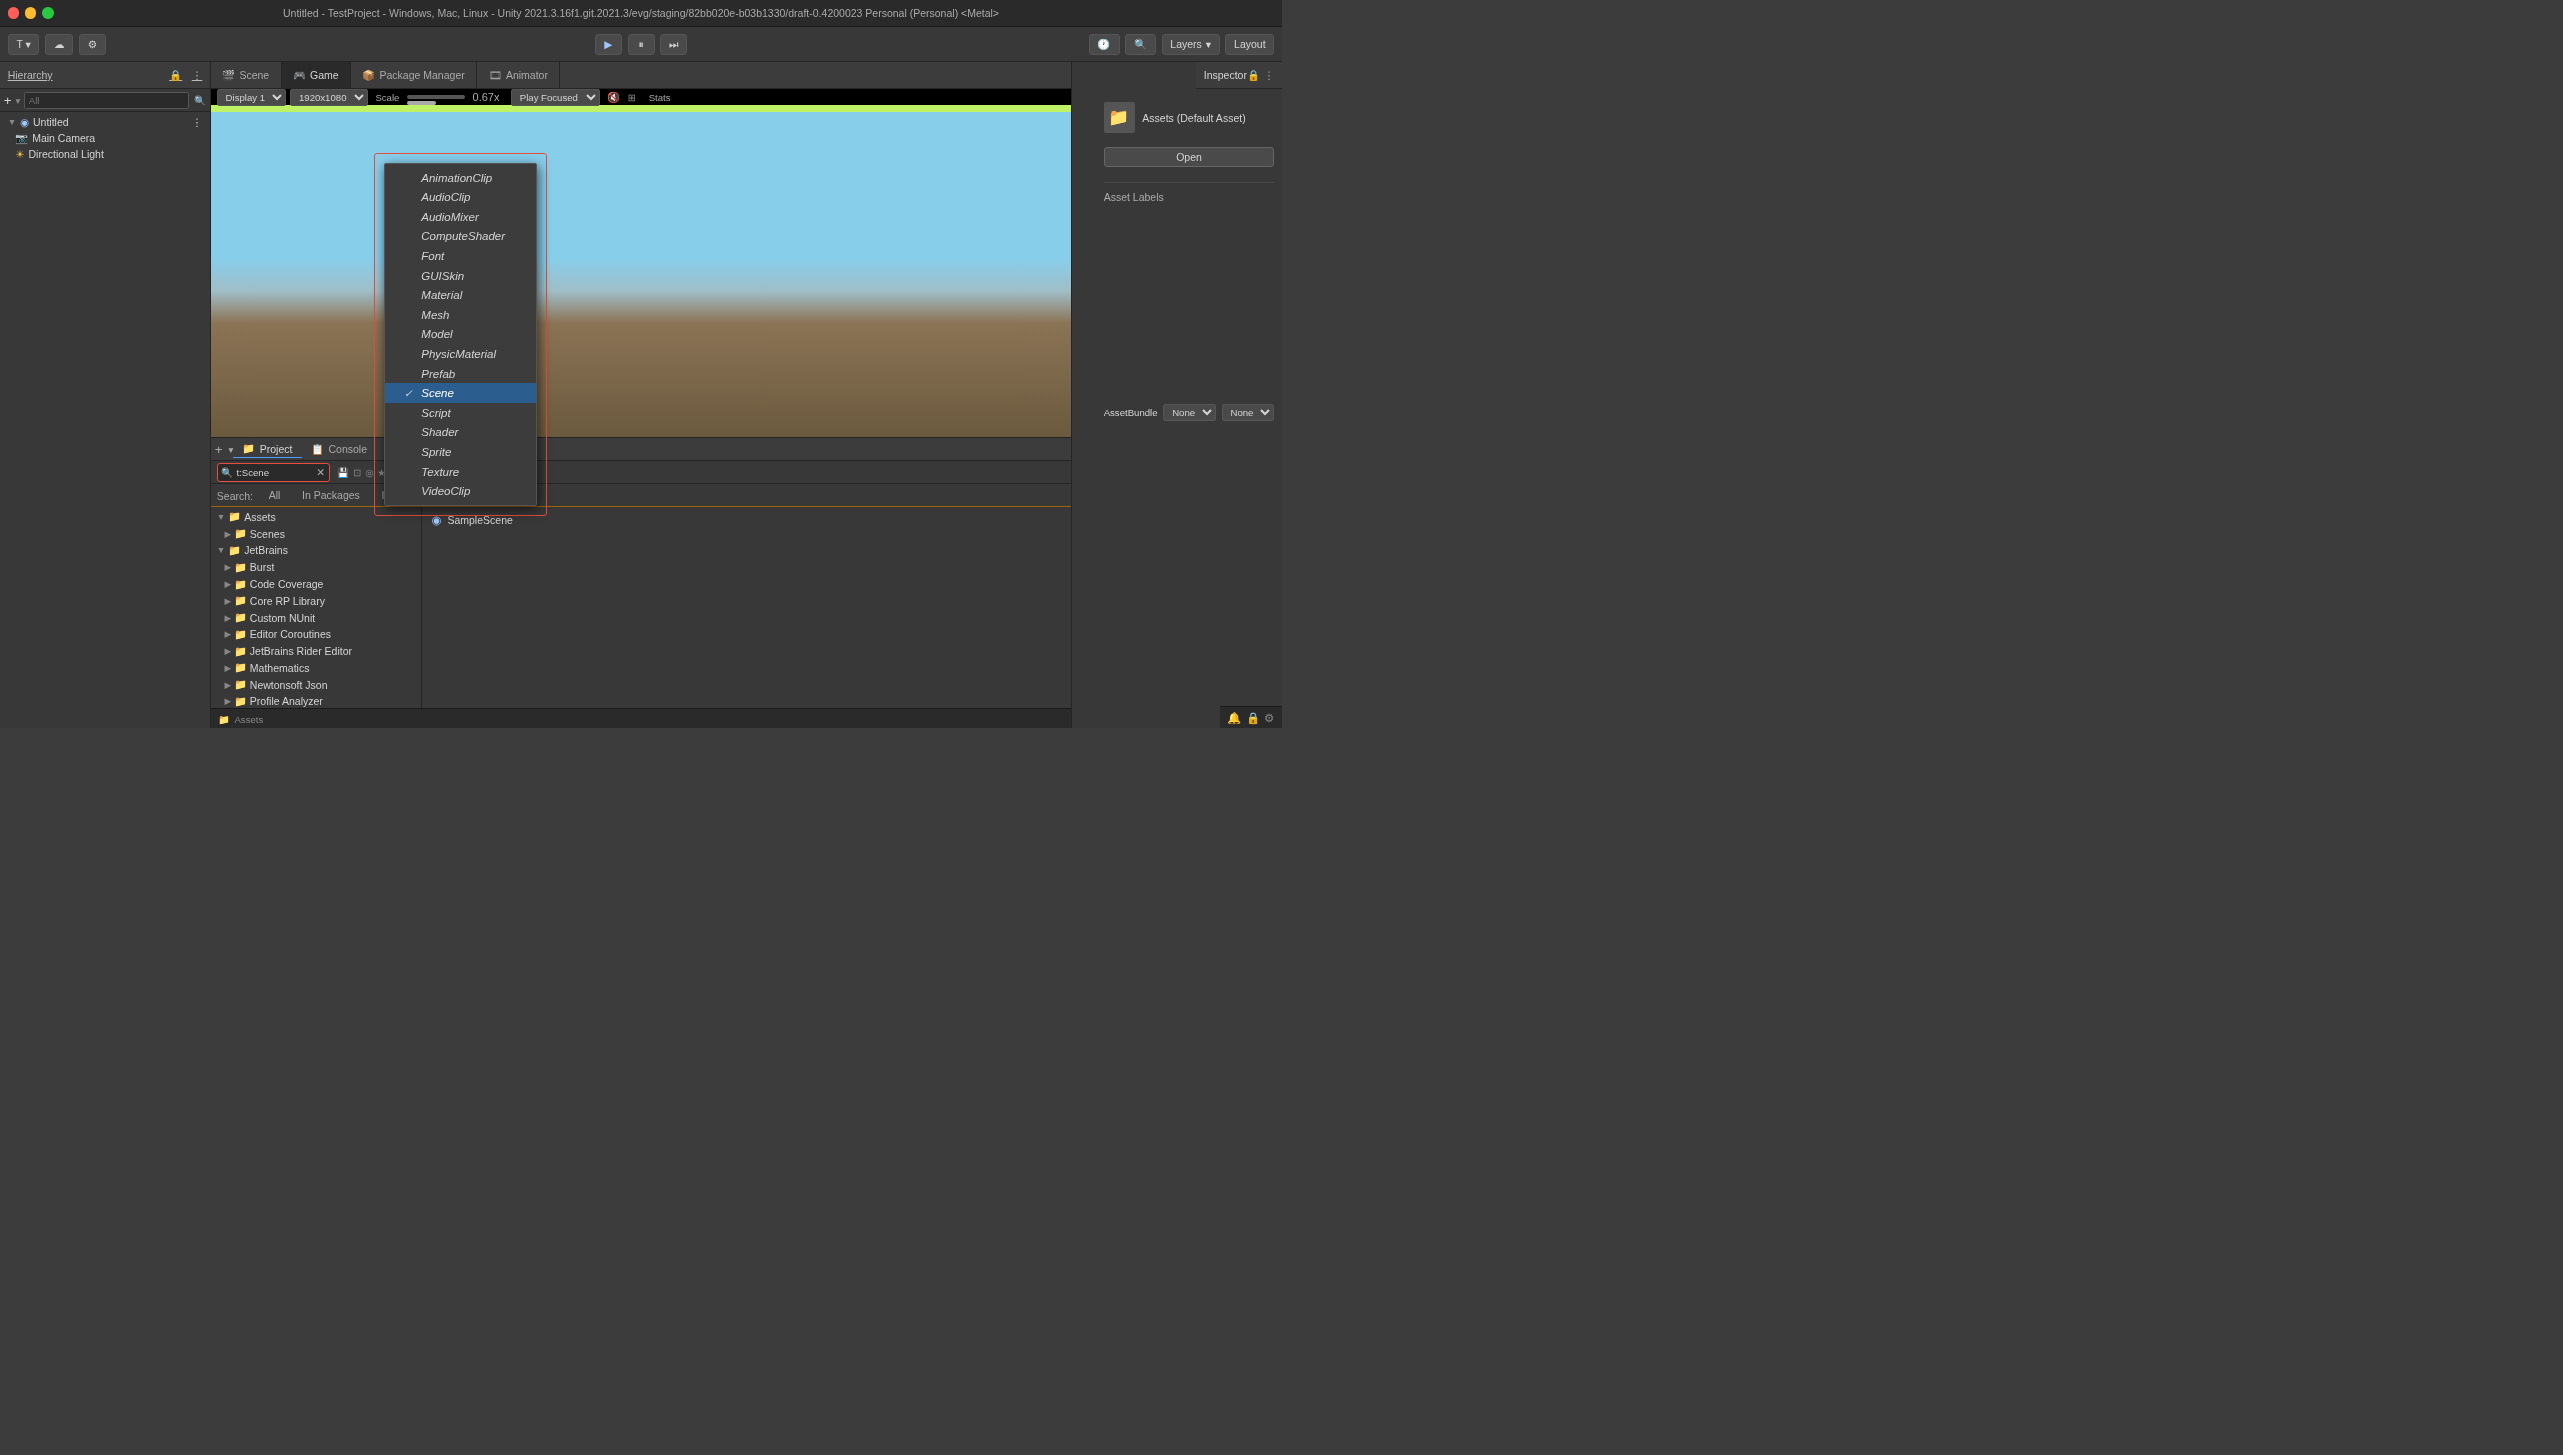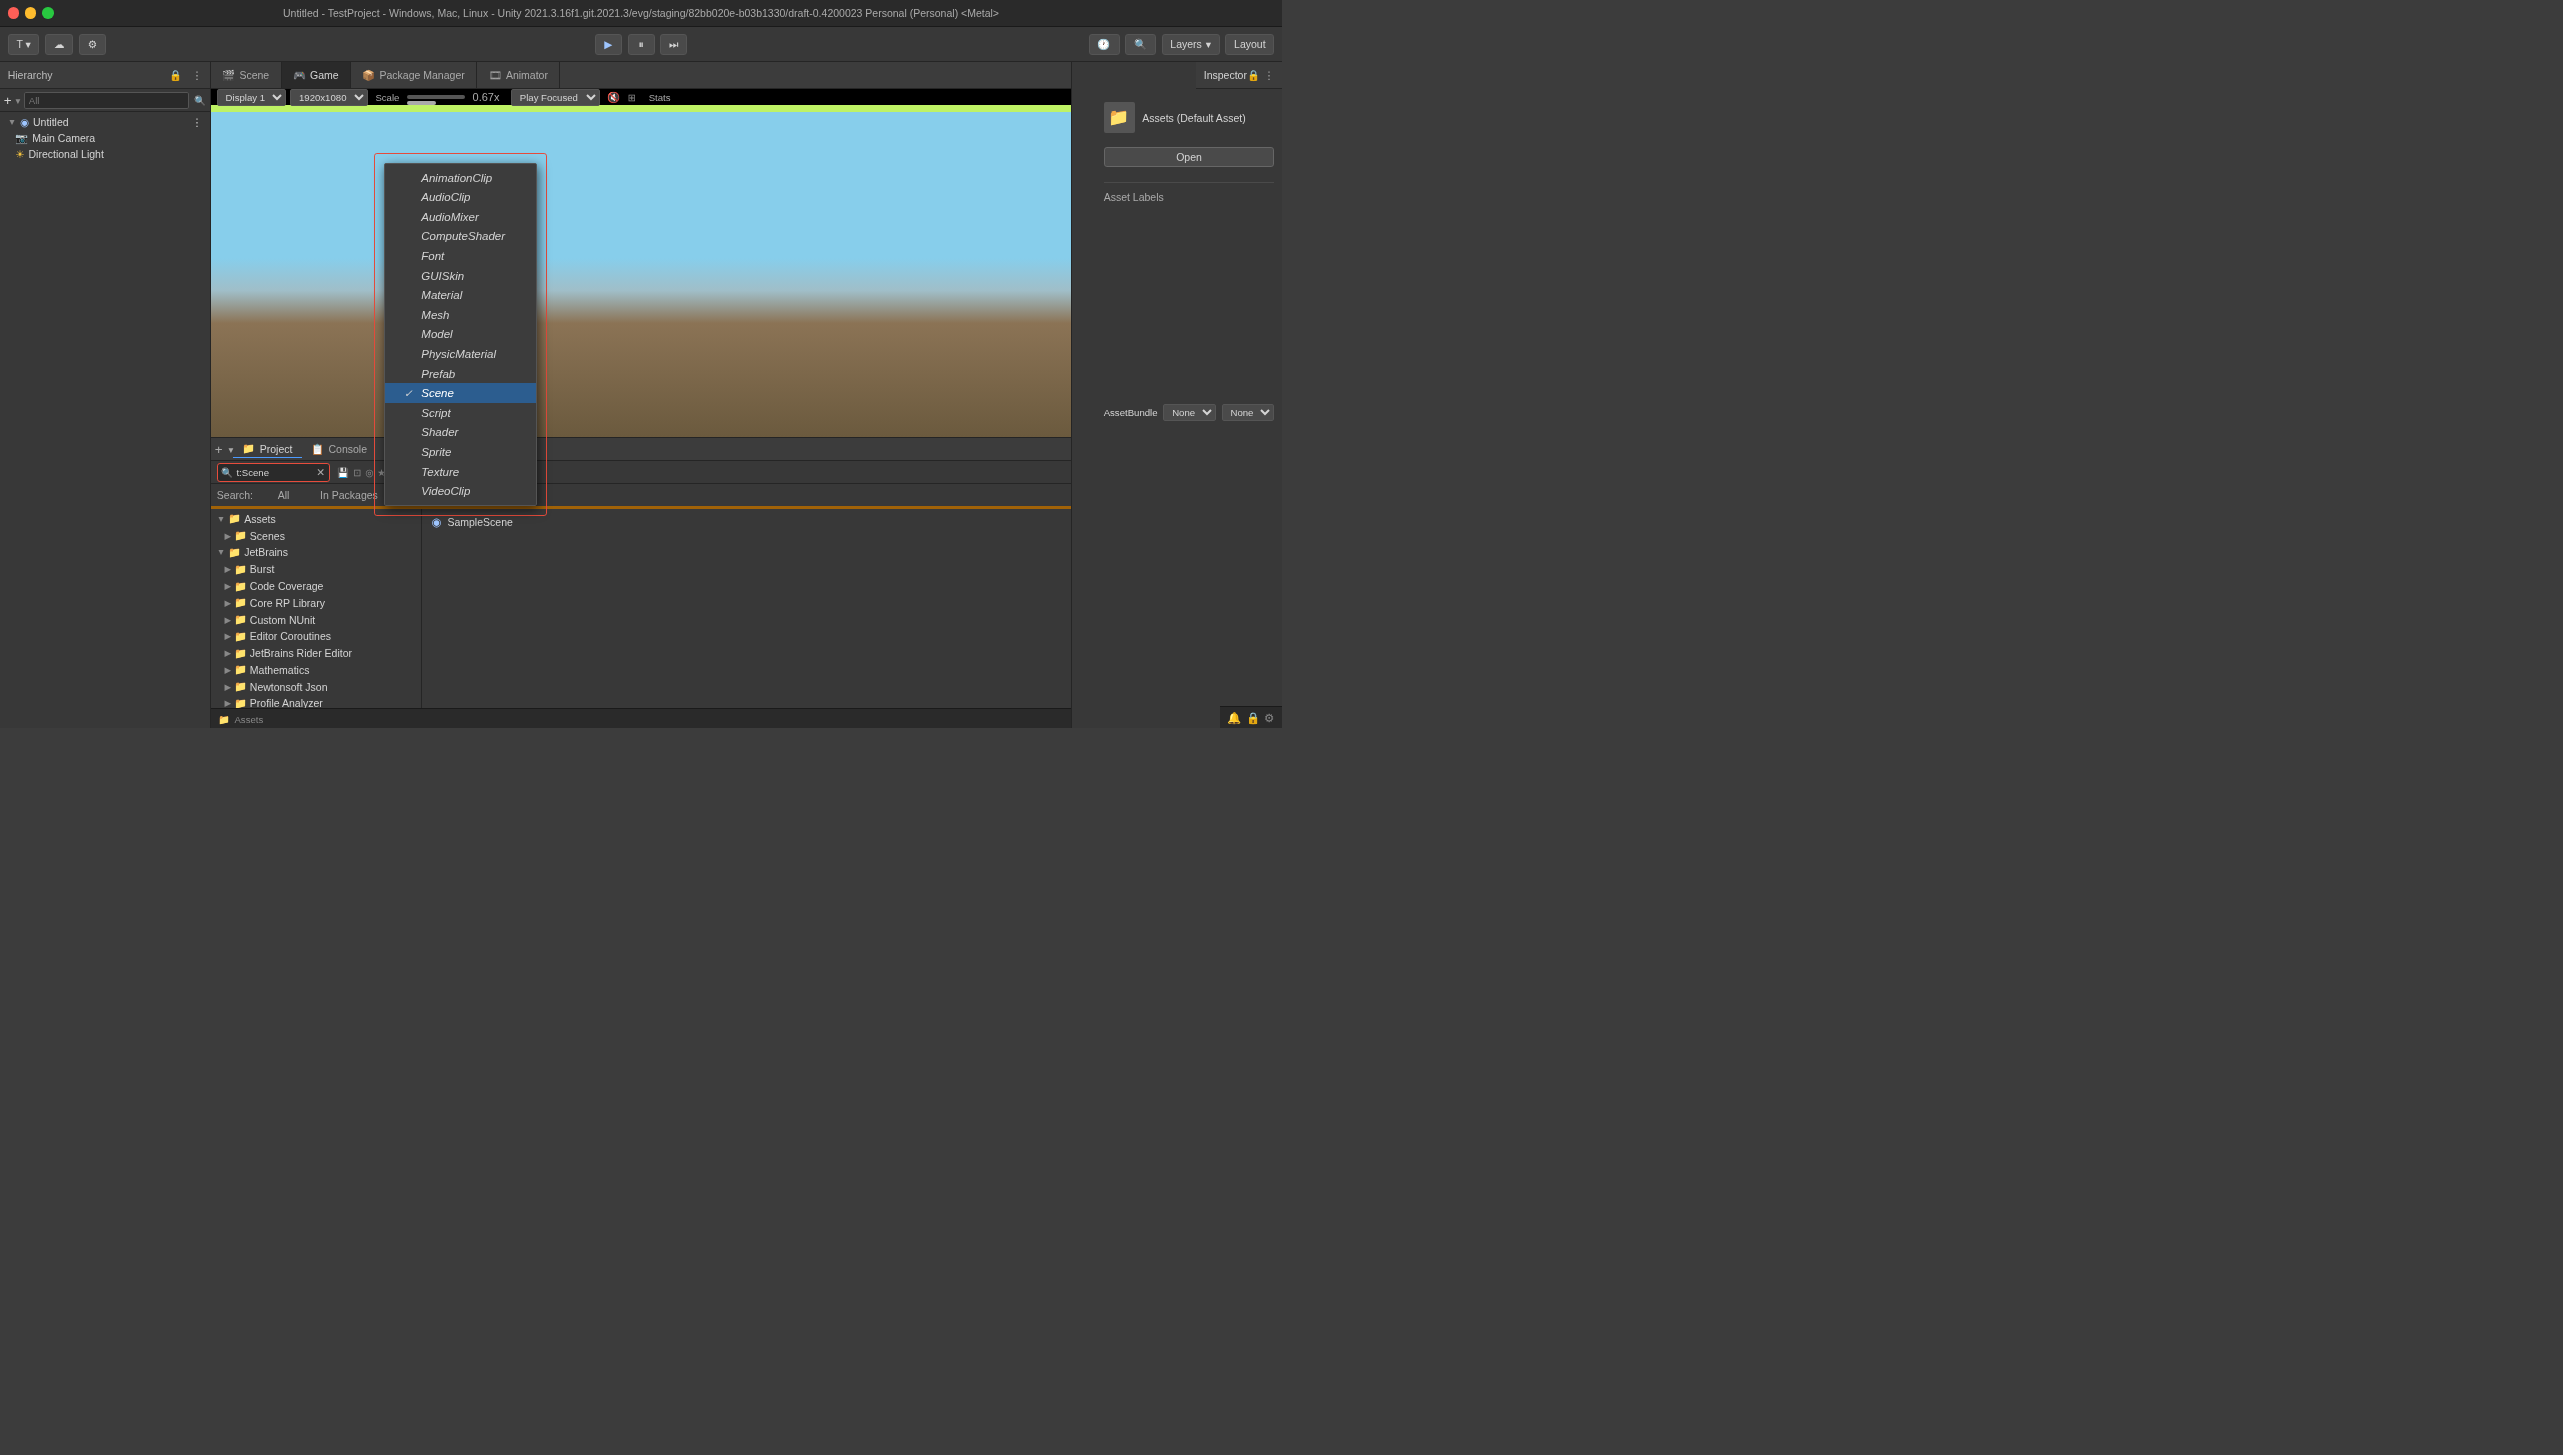--- a/index.html
+++ b/index.html
@@ -92,20 +92,21 @@
     .panel-header {
       height: 27px;
       background: #3c3c3c;
       display: flex;
       align-items: center;
       padding: 0 7.7px;
       border-bottom: 1px solid #252525;
       font-size: 10.5px;
       color: #bbb;
       gap: 5.8px;
+      text-decoration: underline;
     }
 
     .hierarchy-toolbar {
       height: 23px;
       background: #383838;
       display: flex;
       align-items: center;
       padding: 0 3.8px;
       border-bottom: 1px solid #252525;
       gap: 3.8px;
@@ -368,25 +369,25 @@
     }
     .dropdown-item.selected-item {
       background: #2c5d8f;
       color: #fff;
     }
     .check-mark { color: #d4d4d4; font-size: 10.5px; width: 11.5px; }
 
     
     .filter-bar {
       display: flex;
-      align-items: center;
+      align-items: flex-end;
       padding: 3.8px 5.8px;
-      gap: 19px;
+      gap: 10px;
       background: #383838;
-      border-bottom: 3px solid #a16207;
+      border-bottom: 1px solid #a16207;
       font-size: 10.5px;
     }
     .filter-item {
       padding: 1px 5.8px;
       cursor: pointer;
       color: #aaa;
     }
 
     .project-file-item {
       display: flex;

